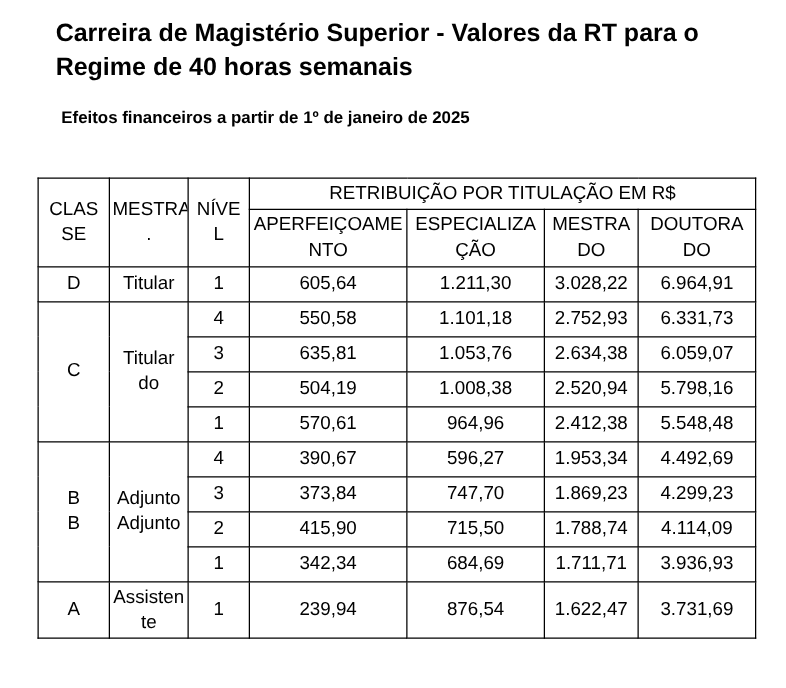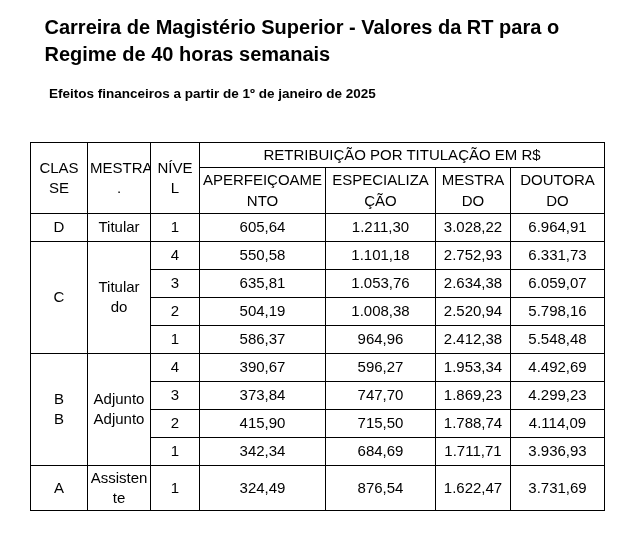--- a/index.html
+++ b/index.html
@@ -119,21 +119,21 @@
         </tr>
         <tr>
           <td>2</td>
           <td>504,19</td>
           <td>1.008,38</td>
           <td>2.520,94</td>
           <td>5.798,16</td>
         </tr>
         <tr>
           <td>1</td>
-          <td>586,37</td>
+          <td>570,61</td>
           <td>964,96</td>
           <td>2.412,38</td>
           <td>5.548,48</td>
         </tr>
         <tr>
           <td rowspan="4">B
 B</td>
           <td rowspan="4">Adjunto
 Adjunto</td>
           <td>4</td>
@@ -161,20 +161,20 @@
           <td>342,34</td>
           <td>684,69</td>
           <td>1.711,71</td>
           <td>3.936,93</td>
         </tr>
         <tr>
           <td rowspan="1">A</td>
           <td rowspan="1">Assisten
 te</td>
           <td>1</td>
-          <td>324,49</td>
+          <td>239,94</td>
           <td>876,54</td>
           <td>1.622,47</td>
           <td>3.731,69</td>
         </tr>
       </tbody>
   </table>
 </div>
 
 </body></html>

